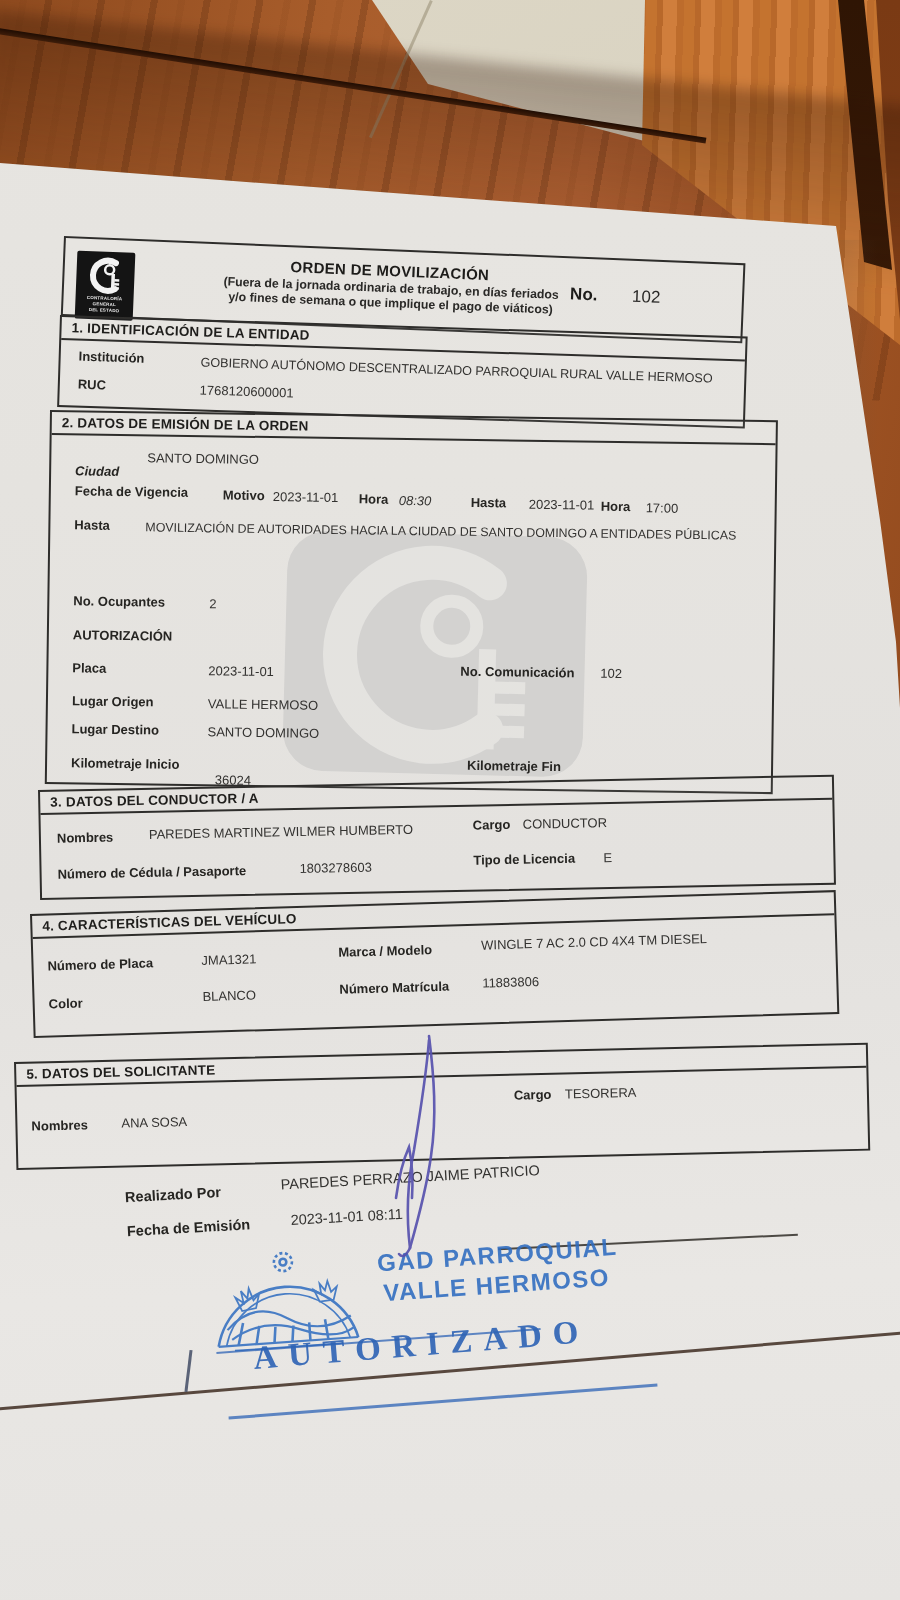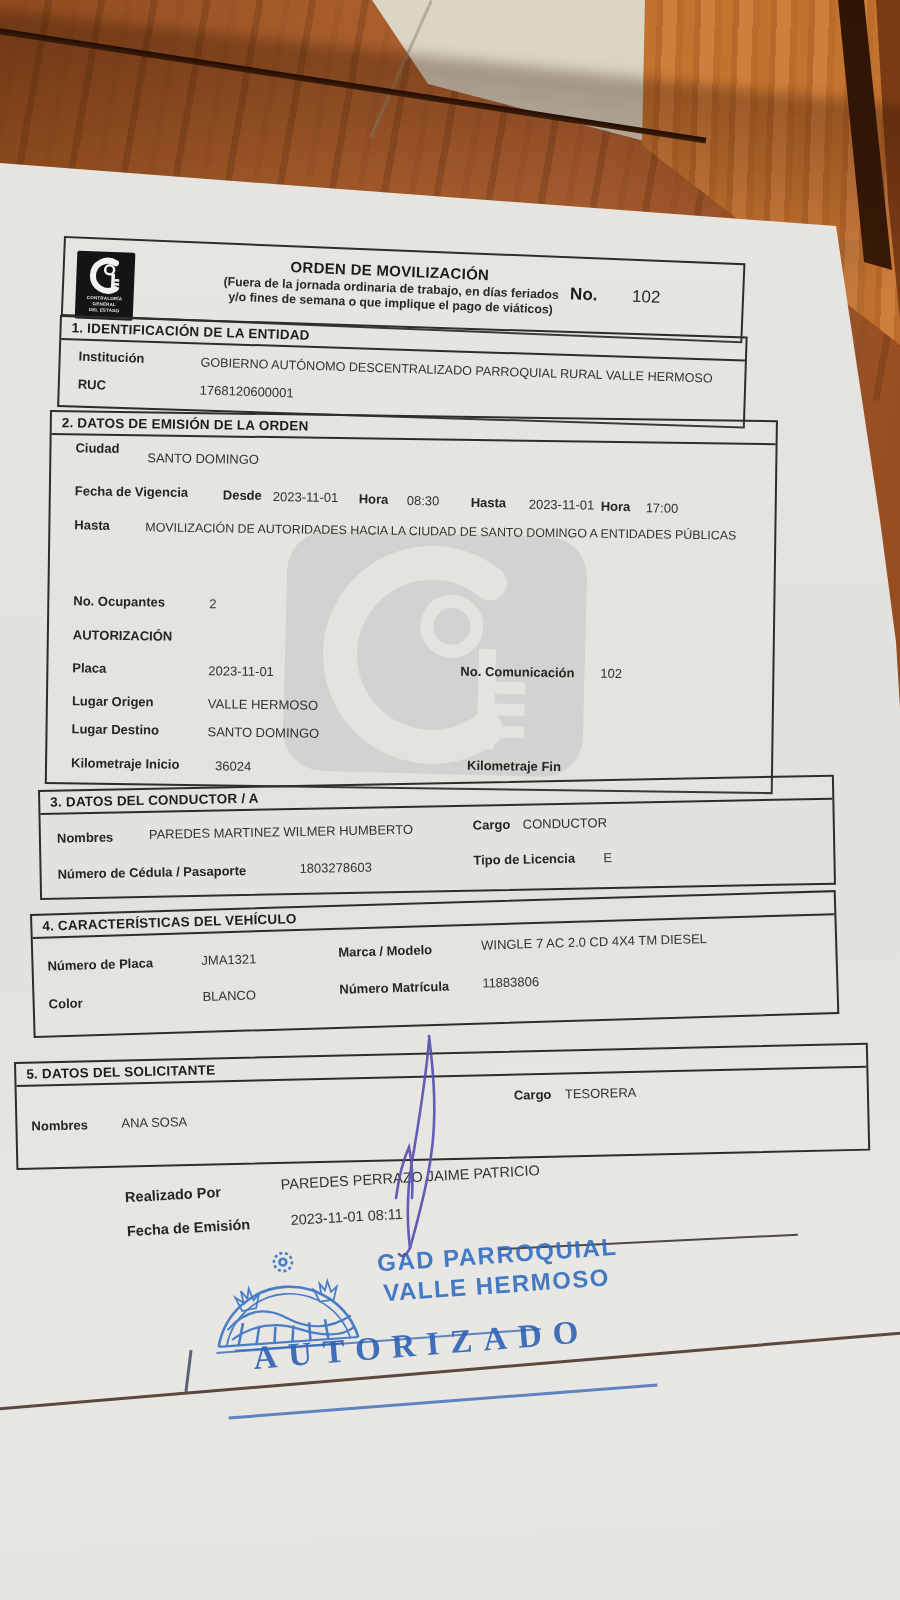--- a/index.html
+++ b/index.html
@@ -163,28 +163,28 @@
       <span class="lb" style="left:18px;top:8px;">Institución</span>
       <span class="vl" style="left:140px;top:11px;font-size:12.6px;">GOBIERNO AUTÓNOMO DESCENTRALIZADO PARROQUIAL RURAL VALLE HERMOSO</span>
       <span class="lb" style="left:18px;top:36px;">RUC</span>
       <span class="vl" style="left:140px;top:38px;">1768120600001</span>
     </div>
   </div>
 
   <div id="s2" class="sec">
     <div class="sec-h">2. DATOS DE EMISIÓN DE LA ORDEN</div>
     <div class="body-area" style="height:340px;">
-      <span class="lb" style="left:24px;top:5px;">Ciudad</span>
+      <span class="lb" style="left:24px;top:28px;font-style:italic;">Ciudad</span>
       <span class="vl" style="left:96px;top:14px;">SANTO DOMINGO</span>
 
       <span class="lb" style="left:24px;top:48px;">Fecha de Vigencia</span>
-      <span class="lb" style="left:172px;top:50px;">Desde</span>
+      <span class="lb" style="left:172px;top:50px;">Motivo</span>
       <span class="vl" style="left:222px;top:51px;">2023-11-01</span>
       <span class="lb" style="left:308px;top:52px;">Hora</span>
-      <span class="vl" style="left:356px;top:53px;">08:30</span>
+      <span class="vl" style="left:348px;top:53px;font-style:italic;">08:30</span>
       <span class="lb" style="left:420px;top:54px;">Hasta</span>
       <span class="vl" style="left:478px;top:55px;">2023-11-01</span>
       <span class="lb" style="left:550px;top:56px;">Hora</span>
       <span class="vl" style="left:595px;top:57px;">17:00</span>
 
       <span class="lb" style="left:24px;top:82px;">Hasta</span>
       <span class="vl" style="left:95px;top:84px;font-size:12.4px;">MOVILIZACIÓN DE AUTORIDADES HACIA LA CIUDAD DE SANTO DOMINGO A ENTIDADES PÚBLICAS</span>
 
       <span class="lb" style="left:24px;top:158px;">No. Ocupantes</span>
       <span class="vl" style="left:160px;top:159px;">2</span>
@@ -196,21 +196,21 @@
       <span class="lb" style="left:412px;top:223px;">No. Comunicación</span>
       <span class="vl" style="left:552px;top:223px;">102</span>
 
       <span class="lb" style="left:24px;top:258px;">Lugar Origen</span>
       <span class="vl" style="left:160px;top:259px;">VALLE HERMOSO</span>
 
       <span class="lb" style="left:24px;top:286px;">Lugar Destino</span>
       <span class="vl" style="left:160px;top:287px;">SANTO DOMINGO</span>
 
       <span class="lb" style="left:24px;top:320px;">Kilometraje Inicio</span>
-      <span class="vl" style="left:168px;top:321px;">36024</span>
+      <span class="vl" style="left:168px;top:335px;">36024</span>
       <span class="lb" style="left:420px;top:317px;">Kilometraje Fin</span>
       <span class="vl" style="left:560px;top:317px;"></span>
     </div>
   </div>
 
   <div id="s3" class="sec">
     <div class="sec-h">3. DATOS DEL CONDUCTOR / A</div>
     <div class="body-area" style="height:78px;">
       <span class="lb" style="left:16px;top:16px;">Nombres</span>
       <span class="vl" style="left:108px;top:14px;">PAREDES MARTINEZ WILMER HUMBERTO</span>

